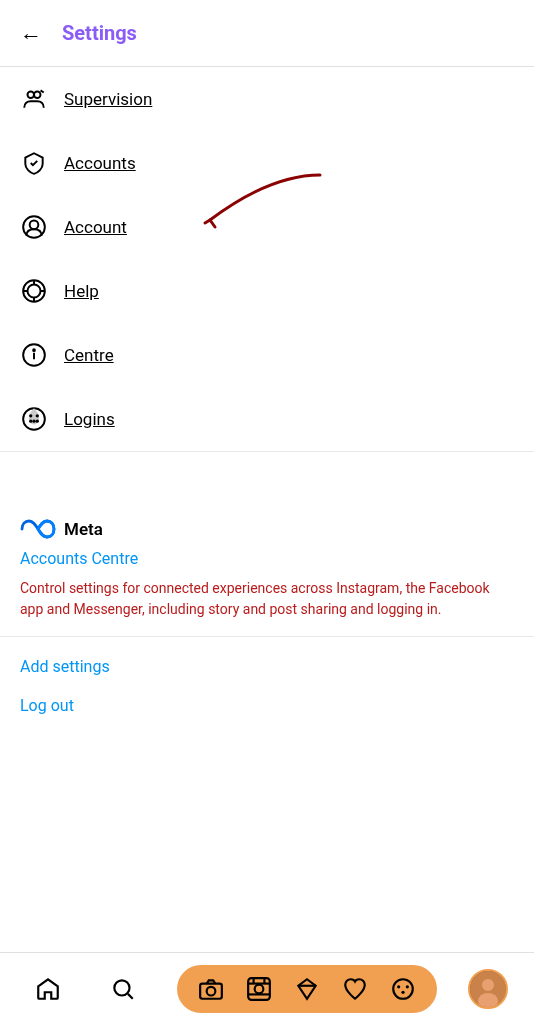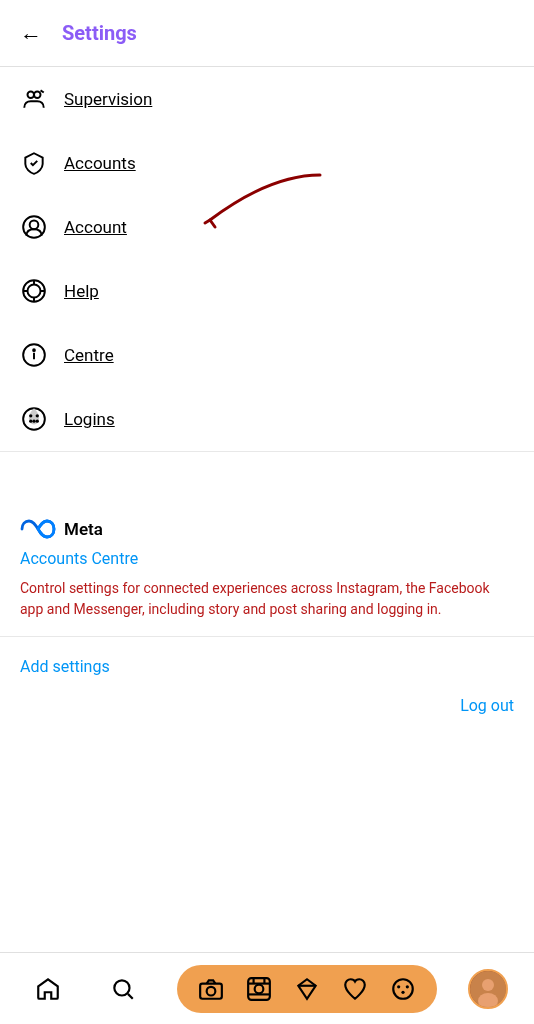--- a/index.html
+++ b/index.html
@@ -120,21 +120,20 @@
       color: #0095f6;
       margin-bottom: 20px;
       cursor: pointer;
       display: block;
     }
     .logout-link {
       font-size: 16px;
       color: #0095f6;
       cursor: pointer;
       display: block;
-      text-align: right;
     }
 
     
     .bottom-nav {
       position: fixed;
       bottom: 0;
       left: 0;
       width: 534px;
       height: 72px;
       background: #fff;

